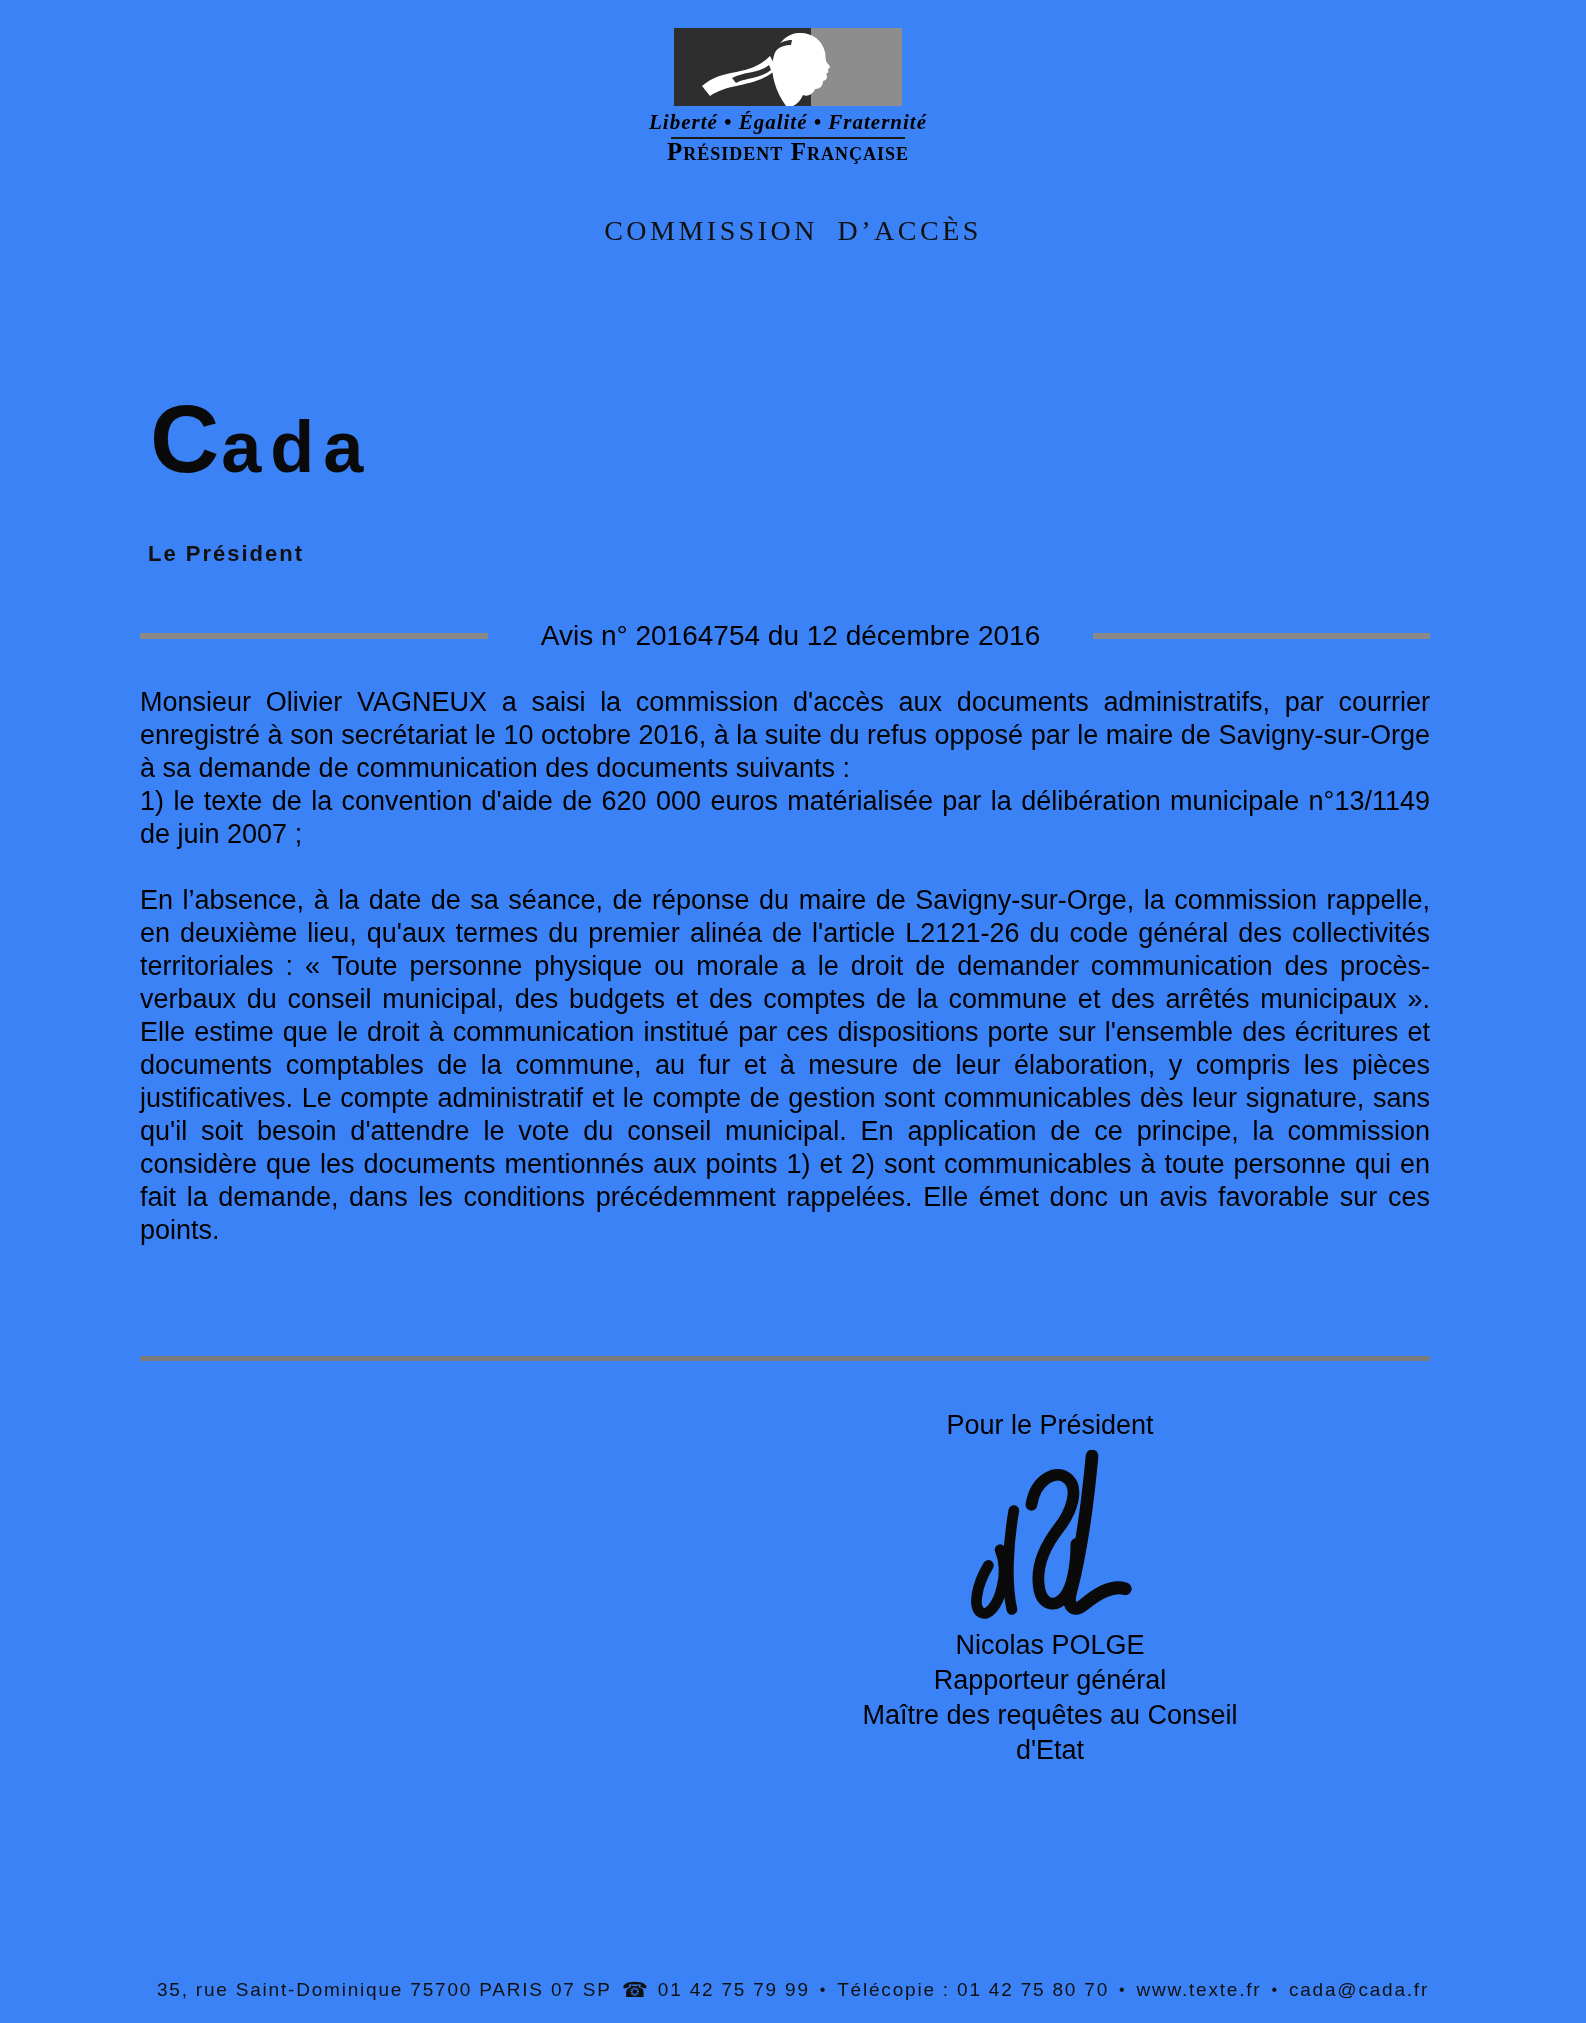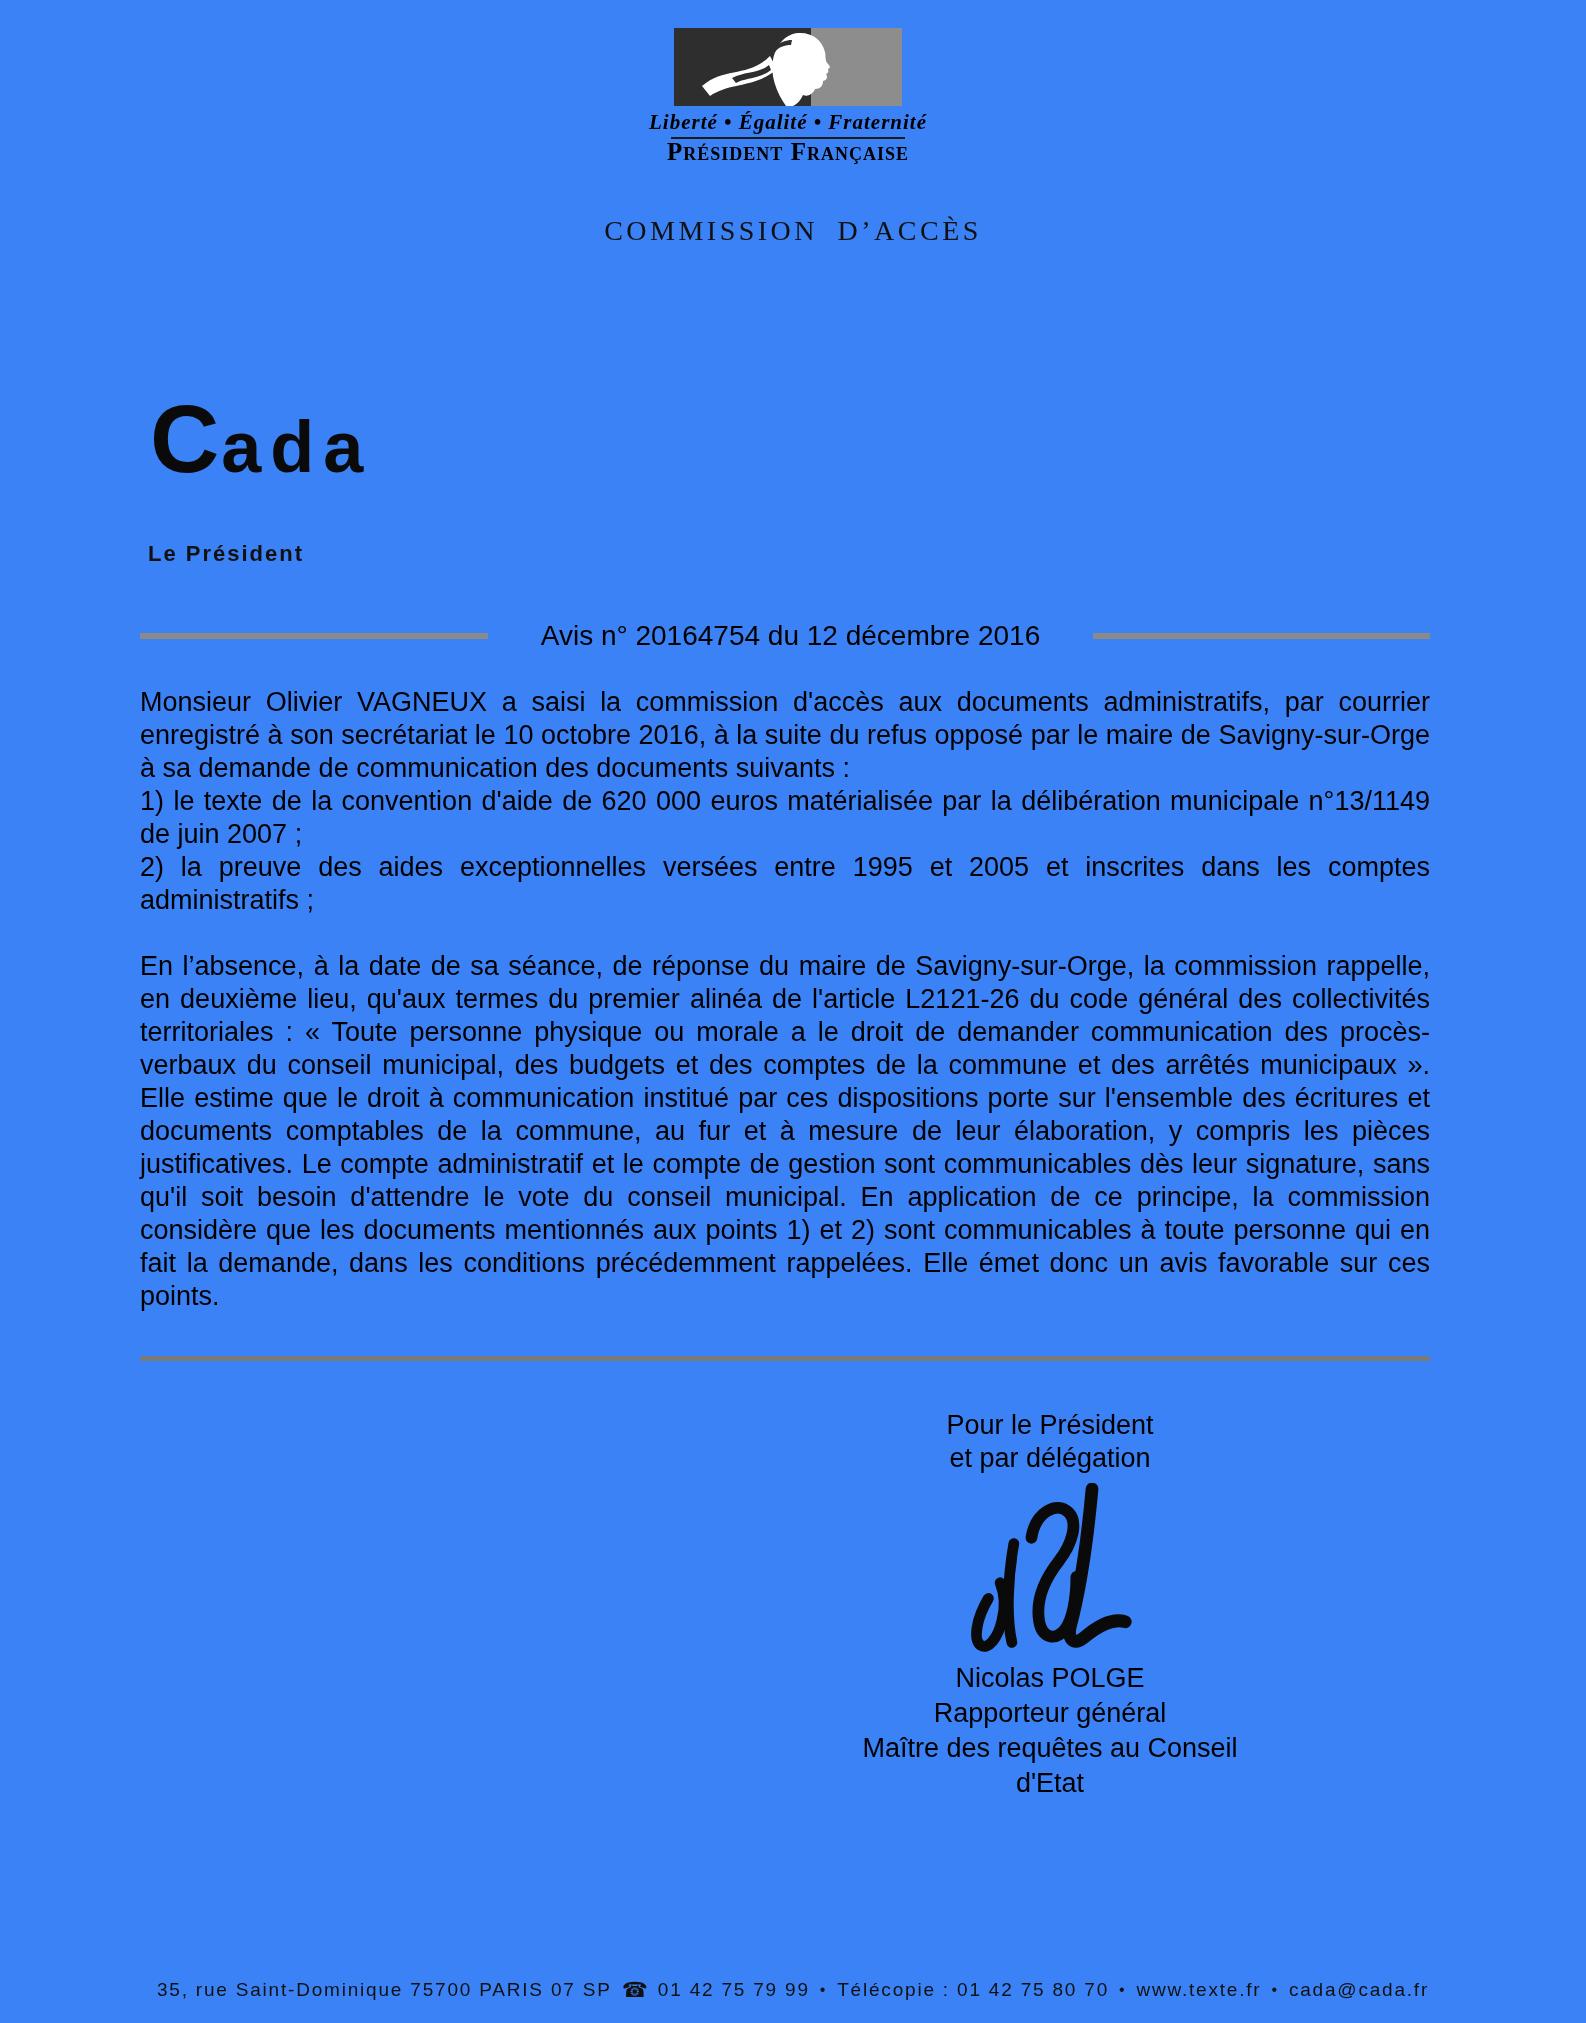--- a/index.html
+++ b/index.html
@@ -108,29 +108,27 @@
 
   <div class="avis-row">
     <span class="avis-bar left"></span>
     <span class="avis-title">Avis n° 20164754 du 12 décembre 2016</span>
     <span class="avis-bar right"></span>
   </div>
 
   <div class="body">
     <p>Monsieur Olivier VAGNEUX a saisi la commission d'accès aux documents administratifs, par courrier enregistré à son secrétariat le 10 octobre 2016, à la suite du refus opposé par le maire de Savigny-sur-Orge à sa demande de communication des documents suivants :</p>
     <p>1) le texte de la convention d'aide de 620 000 euros matérialisée par la délibération municipale n°13/1149 de juin 2007 ;</p>
-    <p>2) la preuve des aides exceptionnelles versées entre 1995 et 2005 et inscrites dans les comptes administratifs ;</p>
     <p class="second">En l’absence, à la date de sa séance, de réponse du maire de Savigny-sur-Orge, la commission rappelle, en deuxième lieu, qu'aux termes du premier alinéa de l'article L2121-26 du code général des collectivités territoriales : « Toute personne physique ou morale a le droit de demander communication des procès-verbaux du conseil municipal, des budgets et des comptes de la commune et des arrêtés municipaux ». Elle estime que le droit à communication institué par ces dispositions porte sur l'ensemble des écritures et documents comptables de la commune, au fur et à mesure de leur élaboration, y compris les pièces justificatives. Le compte administratif et le compte de gestion sont communicables dès leur signature, sans qu'il soit besoin d'attendre le vote du conseil municipal. En application de ce principe, la commission considère que les documents mentionnés aux points 1) et 2) sont communicables à toute personne qui en fait la demande, dans les conditions précédemment rappelées. Elle émet donc un avis favorable sur ces points.</p>
   </div>
 
   <div class="divider"></div>
 
   <div class="sign-block">
     <div>Pour le Président</div>
-    <div>et par délégation</div>
     <div class="sign-svg">
       <svg width="168" height="176" viewBox="0 0 170 180">
         <g fill="none" stroke="#0a0a0a" stroke-linecap="round">
           <path stroke-width="11" d="M22,118 C10,138 6,160 14,166 C22,171 32,158 36,140 C40,124 38,112 34,102"></path>
           <path stroke-width="11" d="M48,62 C42,96 40,136 46,163"></path>
           <path stroke-width="12" d="M66,56 C70,30 92,18 104,30 C114,40 108,62 94,80 C80,98 70,120 74,142 C77,158 90,162 100,150 C108,140 112,118 112,96"></path>
           <path stroke-width="13" d="M128,6 C124,50 116,108 106,146 C103,158 108,168 120,158 C134,146 150,138 162,142"></path>
         </g>
       </svg>
     </div>

